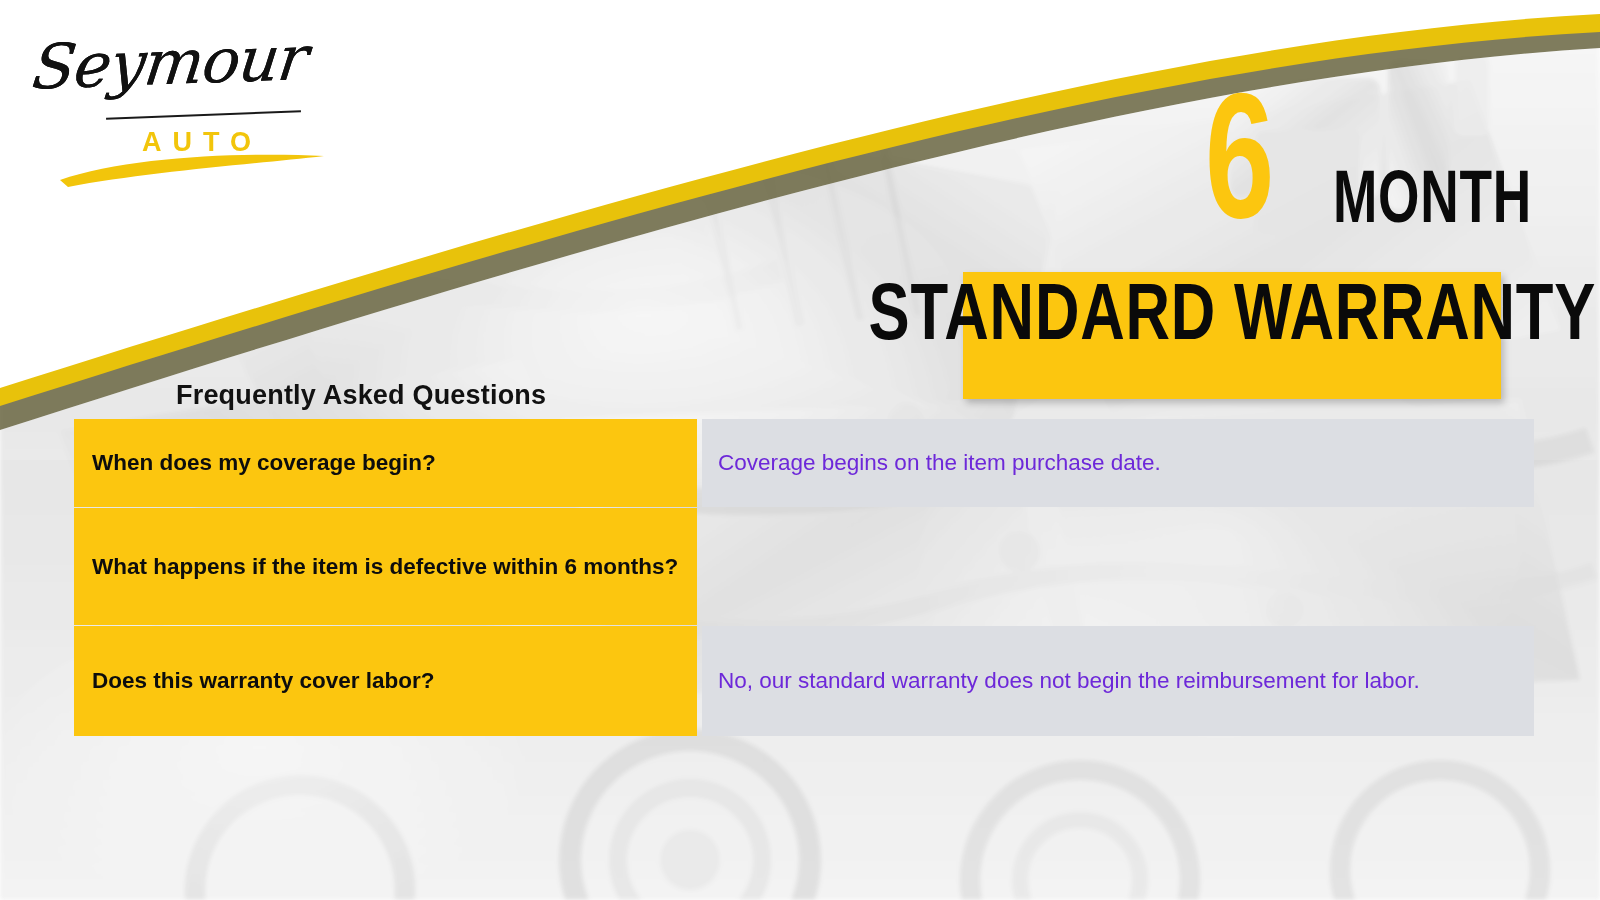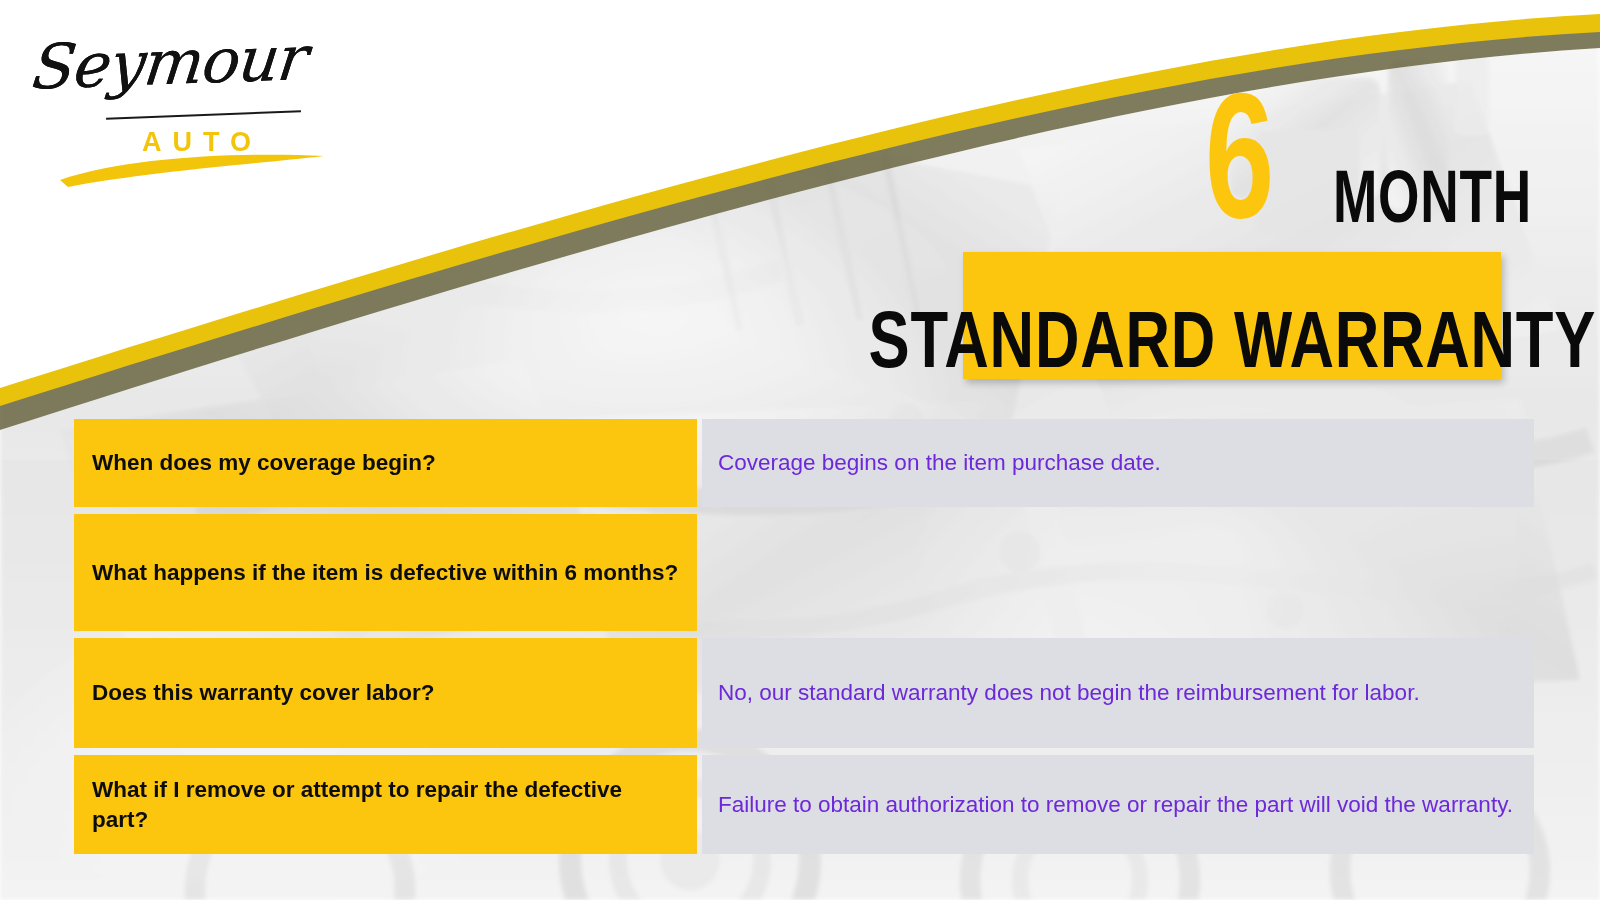--- a/index.html
+++ b/index.html
@@ -64,44 +64,44 @@
     position:absolute;left:128px;top:85px;
     font-family:"Liberation Sans", sans-serif;
     font-weight:700;font-size:74px;line-height:74px;
     color:#0a0a0a;
     transform:scaleX(.72);transform-origin:left top;
     letter-spacing:1px;
   }
 
   
   .warranty-banner{
-    position:absolute;left:963px;top:252px;width:538px;height:127px;
+    position:absolute;left:963px;top:272px;width:538px;height:127px;
     background:#FCC60F;
     box-shadow:3px 4px 7px rgba(0,0,0,.22);
-    display:flex;align-items:flex-end;justify-content:center;
+    display:flex;align-items:flex-start;justify-content:center;
   }
   .warranty-text{
     font-family:"Liberation Sans", sans-serif;
     font-weight:700;font-size:79px;line-height:79px;color:#0a0a0a;
     transform:scaleX(.78);transform-origin:center center;
     white-space:nowrap;letter-spacing:1px;
   }
 
   
   .faq-heading{
     position:absolute;left:176px;top:380px;
     font-family:"Liberation Sans", sans-serif;
     font-weight:700;font-size:27px;color:#111;
     letter-spacing:.2px;
   }
 
   
   .faq-table{
     position:absolute;left:74px;top:419px;width:1460px;
-    display:flex;flex-direction:column;gap:7px;
+    display:flex;flex-direction:column;gap:1px;
   }
   .faq-row{display:flex;gap:5px;}
   .faq-q{
     width:623px;background:#FCC60F;
     display:flex;align-items:center;
     padding:0 18px;
     box-sizing:border-box;
   }
   .faq-q span{
     font-family:"Liberation Sans", sans-serif;
@@ -229,20 +229,21 @@
 
   <div class="six-month">
     <div class="six">6</div>
     <div class="month">MONTH</div>
   </div>
 
   <div class="warranty-banner">
     <div class="warranty-text">STANDARD WARRANTY</div>
   </div>
 
+  <div class="faq-heading">Frequently Asked Questions</div>
 
   <div class="faq-table">
 
     <div class="faq-row r1">
       <div class="faq-q">
         <span>When does my coverage begin?</span>
       </div>
       <div class="faq-a">
         <span>Coverage begins on the item purchase date.</span>
       </div>
@@ -256,24 +257,16 @@
 
     <div class="faq-row r3">
       <div class="faq-q">
         <span>Does this warranty cover labor?</span>
       </div>
       <div class="faq-a">
         <span>No, our standard warranty does not begin the reimbursement for labor.</span>
       </div>
     </div>
 
-    <div class="faq-row r4">
-      <div class="faq-q">
-        <span>What if I remove or attempt to repair the defective part?</span>
-      </div>
-      <div class="faq-a">
-        <span>Failure to obtain authorization to remove or repair the part will void the warranty.</span>
-      </div>
-    </div>
 
   </div>
 
 </div>
 
 </body></html>

